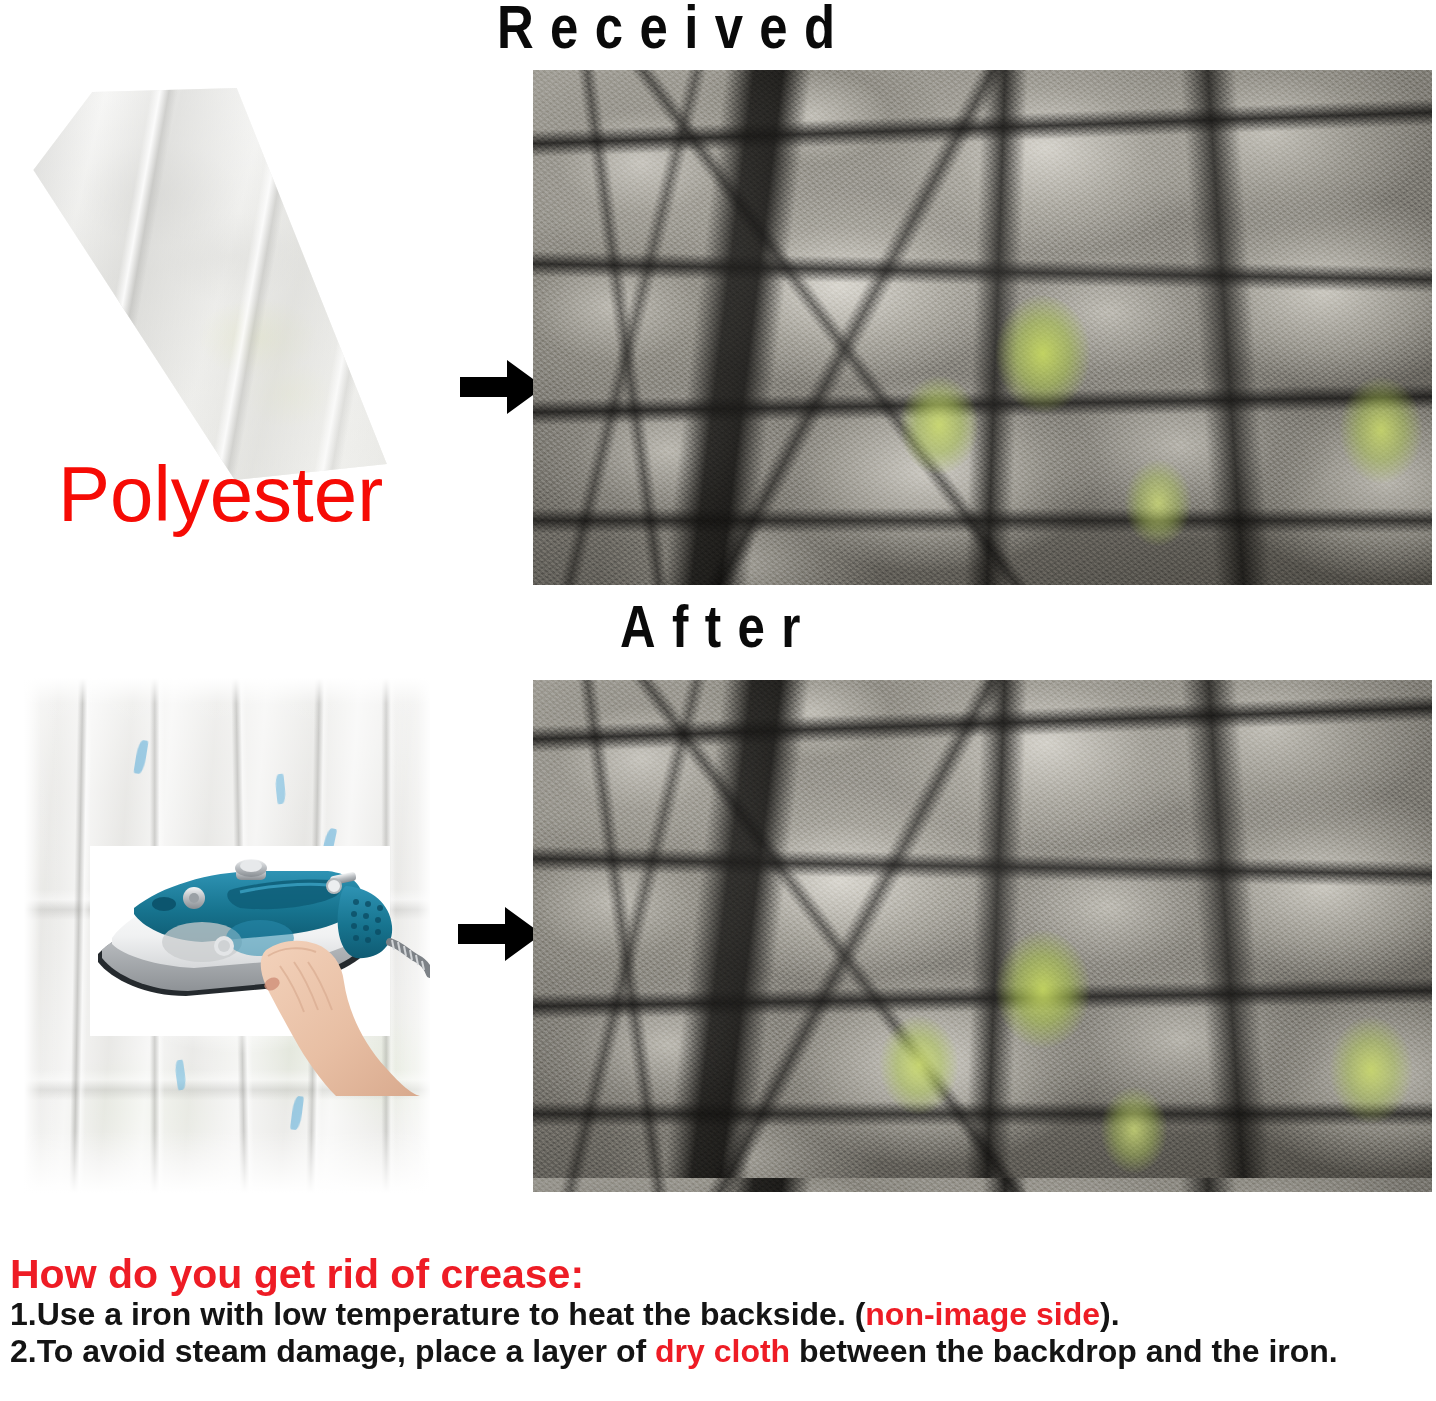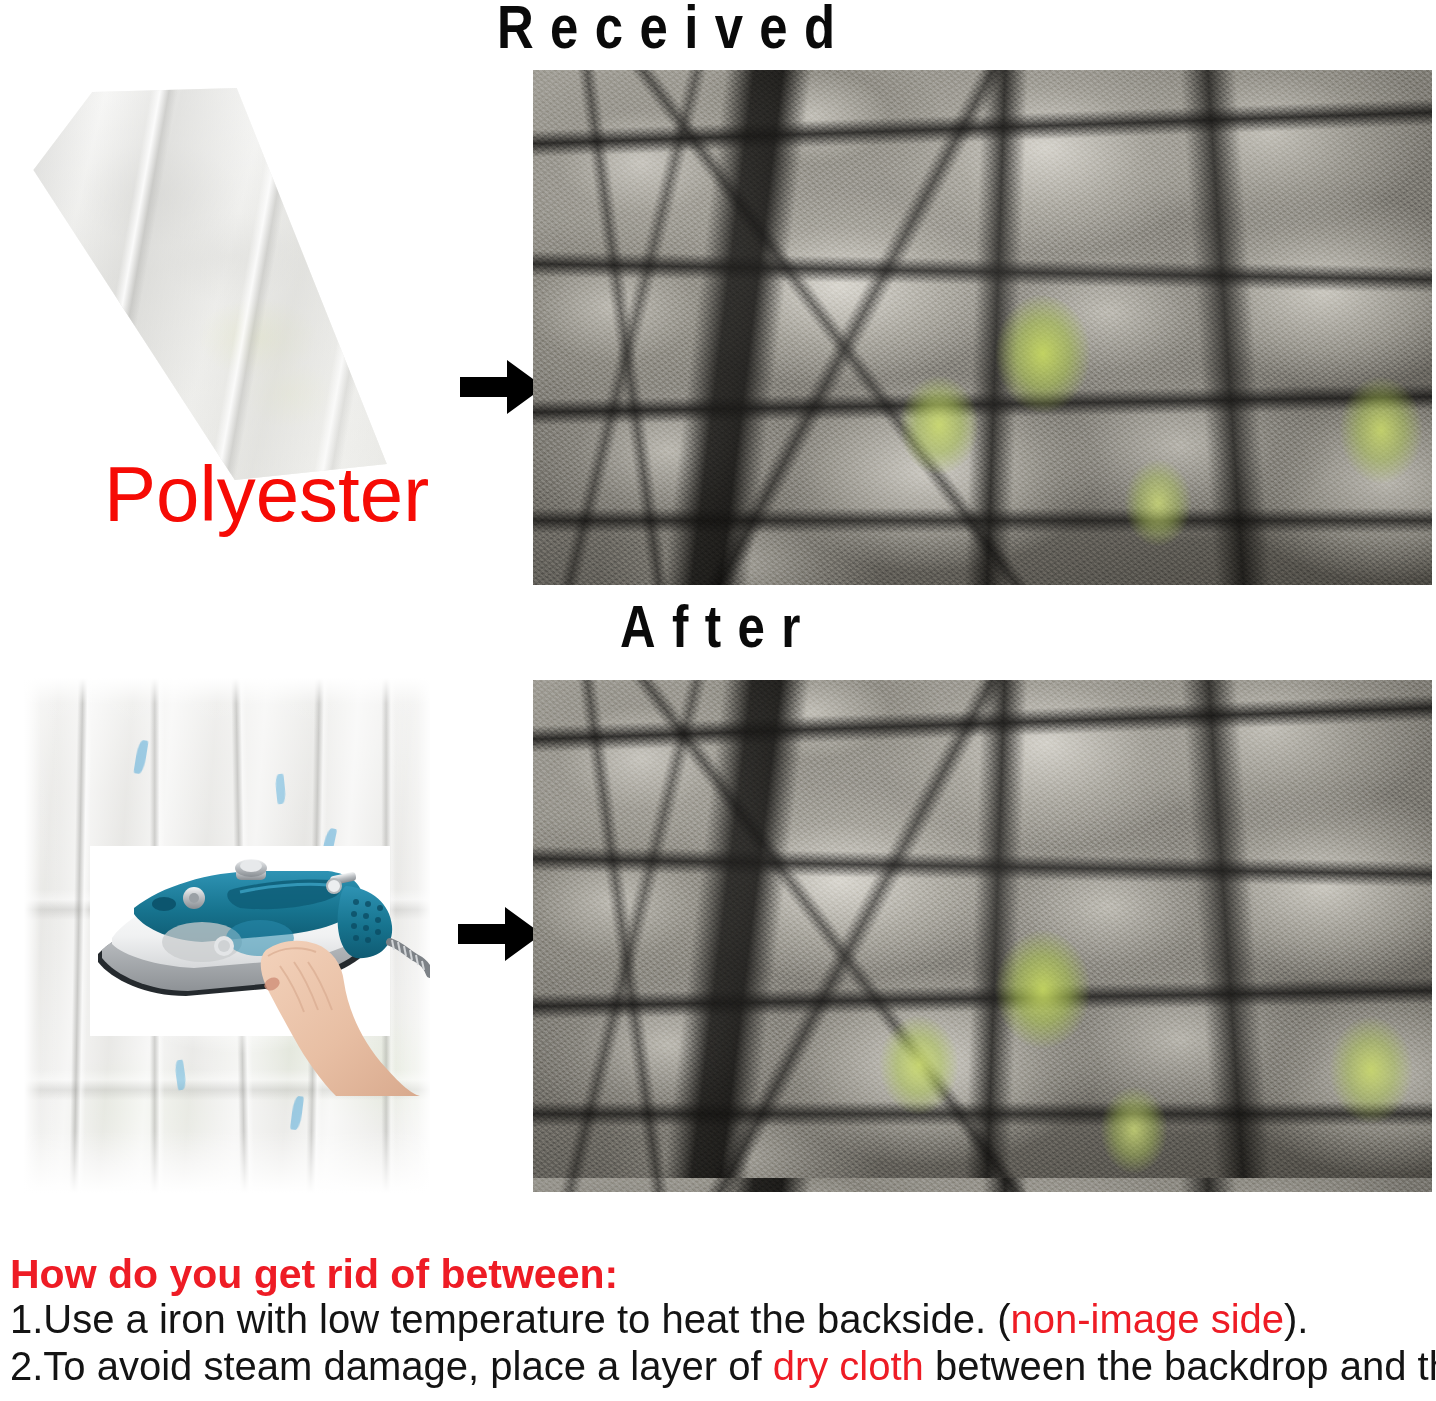--- a/index.html
+++ b/index.html
@@ -87,21 +87,21 @@
        linear-gradient(180deg,#f2f2f0 0%,#e7e7e4 100%);
      box-shadow:4px 7px 14px rgba(0,0,0,.23);}
   .fold-crease{position:absolute;inset:0;
      clip-path:polygon(18.5% 2.5%,56.5% 1.5%,96% 95.5%,56% 99.5%,3% 22%);
      background:
        linear-gradient(100deg,rgba(255,255,255,0) 29%,rgba(255,255,255,.85) 31%,rgba(180,180,177,.45) 33%,rgba(255,255,255,0) 35%),
        linear-gradient(100deg,rgba(255,255,255,0) 57%,rgba(255,255,255,.8) 59%,rgba(178,178,175,.4) 61%,rgba(255,255,255,0) 63%),
        linear-gradient(100deg,rgba(255,255,255,0) 80%,rgba(255,255,255,.7) 82%,rgba(185,185,182,.3) 84%,rgba(255,255,255,0) 86%);}
 
   #label-polyester{position:absolute;left:58px;top:455px;font-size:78px;line-height:1;
-     color:#f60b05;font-family:"Liberation Sans",sans-serif;font-weight:400;white-space:nowrap;margin-left:46px;}
+     color:#f60b05;font-family:"Liberation Sans",sans-serif;font-weight:400;white-space:nowrap;}
 
   
   #fabric-wrinkled{position:absolute;left:24px;top:678px;width:406px;height:515px;overflow:hidden;}
   .wrinkle-base{position:absolute;inset:0;
      background:
        linear-gradient(94deg,rgba(255,255,255,.78) 0%,rgba(255,255,255,.52) 8%,rgba(255,255,255,.8) 16%,
                        rgba(255,255,255,.5) 25%,rgba(255,255,255,.82) 34%,rgba(255,255,255,.52) 44%,
                        rgba(255,255,255,.8) 55%,rgba(255,255,255,.5) 66%,rgba(255,255,255,.84) 76%,
                        rgba(255,255,255,.55) 88%,rgba(255,255,255,.8) 100%),
        linear-gradient(180deg,rgba(255,255,255,.45) 0%,rgba(255,255,255,.25) 40%,rgba(255,255,255,.4) 100%),
@@ -133,21 +133,21 @@
   
   #iron-card{position:absolute;left:90px;top:846px;width:300px;height:190px;background:#fff;
      box-shadow:0 0 0 0 rgba(0,0,0,0);}
   #iron-photo{position:absolute;left:90px;top:846px;width:340px;height:250px;}
 
   
   #instructions{position:absolute;left:10px;top:1252px;width:1426px;}
   .how-head{color:#ee1c25;font-family:"Liberation Sans Narrow","Liberation Sans",sans-serif;
      font-weight:700;font-size:41px;line-height:1.08;white-space:nowrap;}
   .how-line{color:#141414;font-family:"Liberation Sans Narrow","Liberation Sans",sans-serif;
-     font-weight:400;font-size:40px;line-height:1.16;white-space:nowrap;}
+     font-weight:700;font-size:32px;line-height:1.16;white-space:nowrap;}
   .hl{color:#ee1c25;}
 </style>
 </head>
 <body>
 
 <div class="stage">
 
   <div class="sec-title" id="title-received">Received</div>
 
   <div id="fabric-folded">
@@ -309,18 +309,18 @@
          background:radial-gradient(ellipse 48px 60px at 50% 45%,rgba(196,214,96,.95) 0%,rgba(168,192,80,.6) 55%,rgba(150,175,70,0) 100%);"></div>
     <div class="sprout" style="left:340px;top:330px;width:92px;height:110px;
          background:radial-gradient(ellipse 40px 50px at 50% 50%,rgba(203,219,110,.9) 0%,rgba(170,194,84,.55) 55%,rgba(150,175,70,0) 100%);"></div>
     <div class="sprout" style="left:790px;top:330px;width:96px;height:120px;
          background:radial-gradient(ellipse 42px 54px at 50% 50%,rgba(200,216,104,.88) 0%,rgba(168,192,80,.5) 55%,rgba(150,175,70,0) 100%);"></div>
     <div class="sprout" style="left:560px;top:400px;width:82px;height:100px;
          background:radial-gradient(ellipse 34px 44px at 50% 50%,rgba(206,221,118,.8) 0%,rgba(172,196,88,.45) 58%,rgba(150,175,70,0) 100%);"></div>
   </div>
 
   <div id="instructions">
-    <div class="how-head">How do you get rid of between:</div>
+    <div class="how-head">How do you get rid of crease:</div>
     <div class="how-line"><span>1.</span><span>Use a iron with low temperature to heat the backside. (</span><span class="hl">non-image side</span><span>).</span></div>
     <div class="how-line"><span>2.</span><span>To avoid steam damage, place a layer of </span><span class="hl">dry cloth</span><span> between the backdrop and the iron.</span></div>
   </div>
 
 </div>
 
 </body></html>

